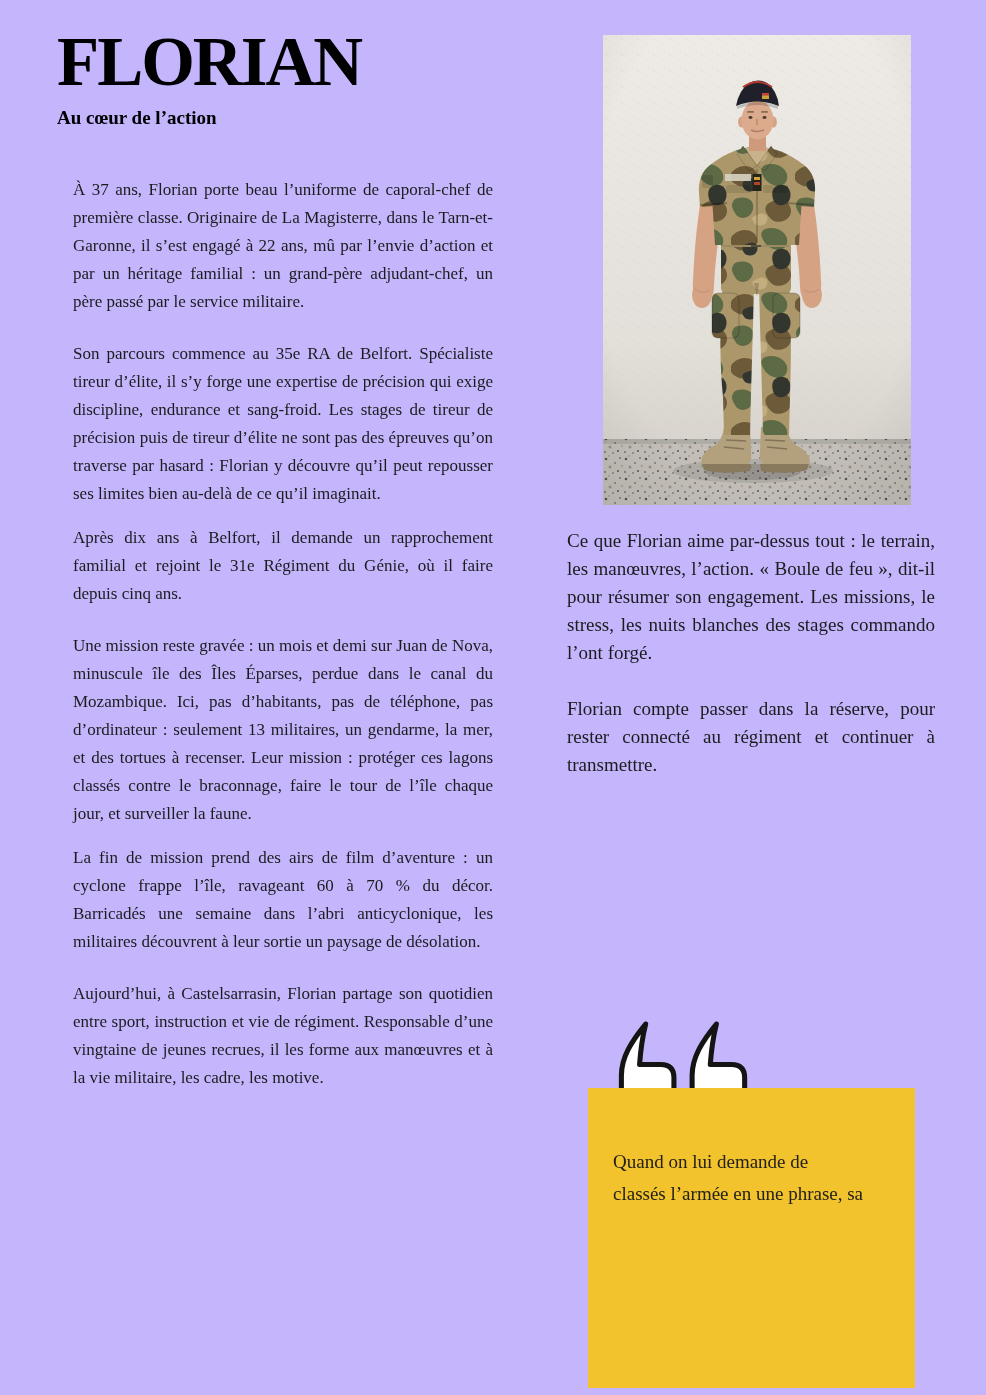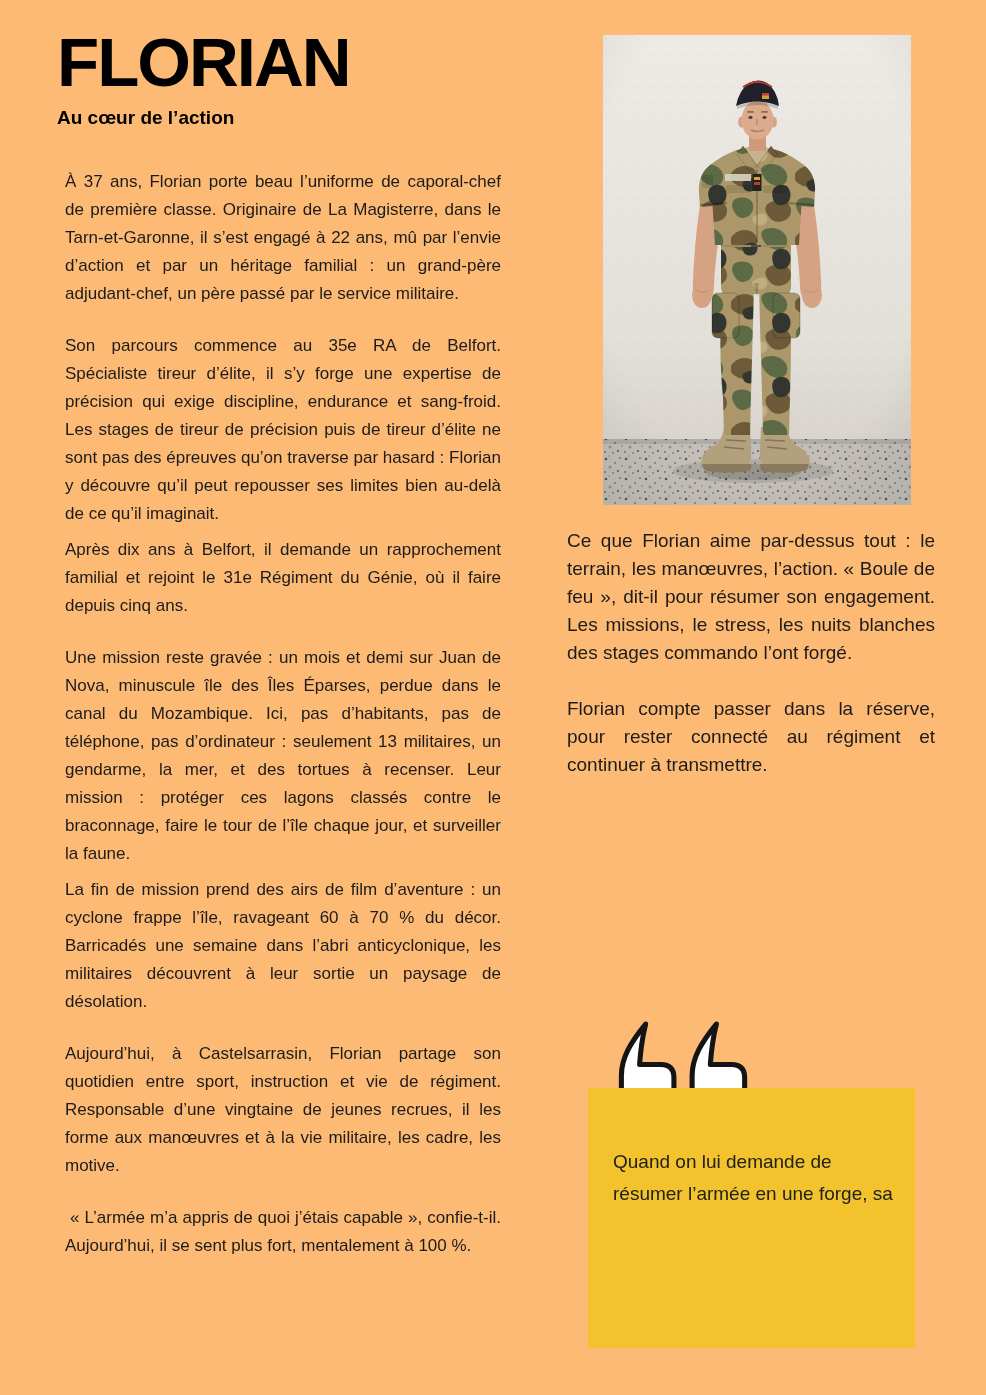--- a/index.html
+++ b/index.html
@@ -1,48 +1,48 @@
 <!DOCTYPE html>
 <html lang="fr"><head>
 <meta charset="utf-8">
 <style>
   html,body{margin:0;padding:0;background:#ffffff;}
   .page{
-    position:relative;width:986px;height:1395px;background:#fdba74;
-    font-family:Liberation Sans, sans-serif;color:#1c1c1c;overflow:hidden;
+    position:relative;width:986px;height:1395px;background:#c4b5fd;
+    font-family:Liberation Serif, serif;color:#1c1c1c;overflow:hidden;
   }
   
   .masthead{position:absolute;left:57px;top:28px;}
   .masthead h1{
     margin:0;font-size:69px;line-height:1.0;font-weight:bold;color:#000;
     letter-spacing:-2px;
   }
   .masthead .subtitle{margin-top:10px;font-size:19px;font-weight:bold;color:#000;}
 
   
   .col-left{
     position:absolute;left:57px;top:160px;width:452px;
     font-size:17px;line-height:28px;text-align:justify;
   }
   .col-left .block{margin:0 0 24px 0;}
-  .col-left p{margin:8px;}
+  .col-left p{margin:16px;}
   .col-right{
     position:absolute;left:567px;top:527px;width:368px;
     font-size:19px;line-height:28px;text-align:justify;
   }
   .col-right p{margin:0 0 28px 0;}
 
   
   .photo{position:absolute;left:603px;top:35px;width:308px;height:470px;}
   .photo svg{display:block;width:308px;height:470px;}
 
   
   .quote-icon{position:absolute;left:612px;top:1021px;width:138px;height:98px;}
   .quote-box{
-    position:absolute;left:588px;top:1088px;width:327px;height:260px;
+    position:absolute;left:588px;top:1088px;width:327px;height:300px;
     box-sizing:border-box;padding:58px 8px 0 25px;
     font-size:19px;line-height:32px;color:#23211a;
   }
   .quote-box .q-line{display:block;white-space:nowrap;margin:0;}
   .quote-box .q-text{display:block;white-space:nowrap;margin:32px 0 0 0;}
 
   
   .footer{
     position:absolute;top:1396px;right:26px;
     font-size:12px;letter-spacing:0.2px;color:#3a3a3a;
@@ -65,23 +65,20 @@
     <div class="block">
       <p>Son parcours commence au 35e RA de Belfort. Spécialiste tireur d’élite, il s’y forge une expertise de précision qui exige discipline, endurance et sang-froid. Les stages de tireur de précision puis de tireur d’élite ne sont pas des épreuves qu’on traverse par hasard&nbsp;: Florian y découvre qu’il peut repousser ses limites bien au-delà de ce qu’il imaginait.</p>
       <p>Après dix ans à Belfort, il demande un rapprochement familial et rejoint le 31e Régiment du Génie, où il faire depuis cinq ans.</p>
     </div>
     <div class="block">
       <p>Une mission reste gravée&nbsp;: un mois et demi sur Juan de Nova, minuscule île des Îles Éparses, perdue dans le canal du Mozambique. Ici, pas d’habitants, pas de téléphone, pas d’ordinateur&nbsp;: seulement 13 militaires, un gendarme, la mer, et des tortues à recenser. Leur mission&nbsp;: protéger ces lagons classés contre le braconnage, faire le tour de l’île chaque jour, et surveiller la faune.</p>
       <p>La fin de mission prend des airs de film d’aventure&nbsp;: un cyclone frappe l’île, ravageant 60 à 70&nbsp;% du décor. Barricadés une semaine dans l’abri anticyclonique, les militaires découvrent à leur sortie un paysage de désolation.</p>
     </div>
     <div class="block">
       <p>Aujourd’hui, à Castelsarrasin, Florian partage son quotidien entre sport, instruction et vie de régiment. Responsable d’une vingtaine de jeunes recrues, il les forme aux manœuvres et à la vie militaire, les cadre, les motive.</p>
-    </div>
-    <div class="block">
-      <p>&nbsp;«&nbsp;L’armée m’a appris de quoi j’étais capable&nbsp;», confie-t-il. Aujourd’hui, il se sent plus fort, mentalement à 100&nbsp;%.</p>
     </div>
   </section>
 
   <figure class="photo" style="margin:0">
     <svg viewBox="0 0 308 470" role="img">
       <defs>
         <linearGradient id="wallGrad" x1="0" y1="0" x2="0" y2="1">
           <stop offset="0" stop-color="#eeebe7"></stop>
           <stop offset="0.75" stop-color="#e3dfd9"></stop>
           <stop offset="1" stop-color="#d8d4cd"></stop>
@@ -206,18 +203,18 @@
 
   <svg class="quote-icon" viewBox="0 0 134 97">
     <g fill="#ffffff" stroke="#141414" stroke-width="5" stroke-linejoin="round">
       <path d="M32,3 C18,20 8,36 8,54 L8,80 Q8,93 21,93 L47,93 Q60,93 60,80 L60,56 Q60,43 47,43 L26,43 C27,29 29,15 32,3 Z"></path>
       <path d="M102,3 C88,20 78,36 78,54 L78,80 Q78,93 91,93 L117,93 Q130,93 130,80 L130,56 Q130,43 117,43 L96,43 C97,29 99,15 102,3 Z"></path>
     </g>
   </svg>
 
   <div class="quote-box" style="background: rgb(242, 195, 44);">
     <span class="q-line">Quand on lui demande de</span>
-    <span class="q-line">résumer l’armée en une forge, sa</span>
+    <span class="q-line">classés l’armée en une phrase, sa</span>
   </div>
 
   <div class="footer">REPRODUCTION INTERDITE. TOUS DROITS RÉSERVÉS</div>
 
 </div>
 
 </body></html>

